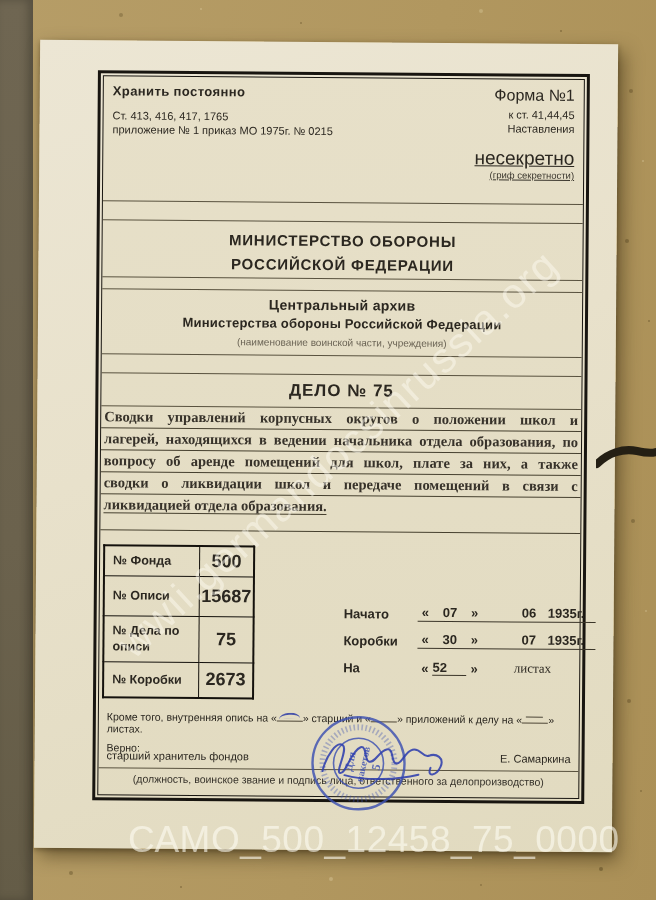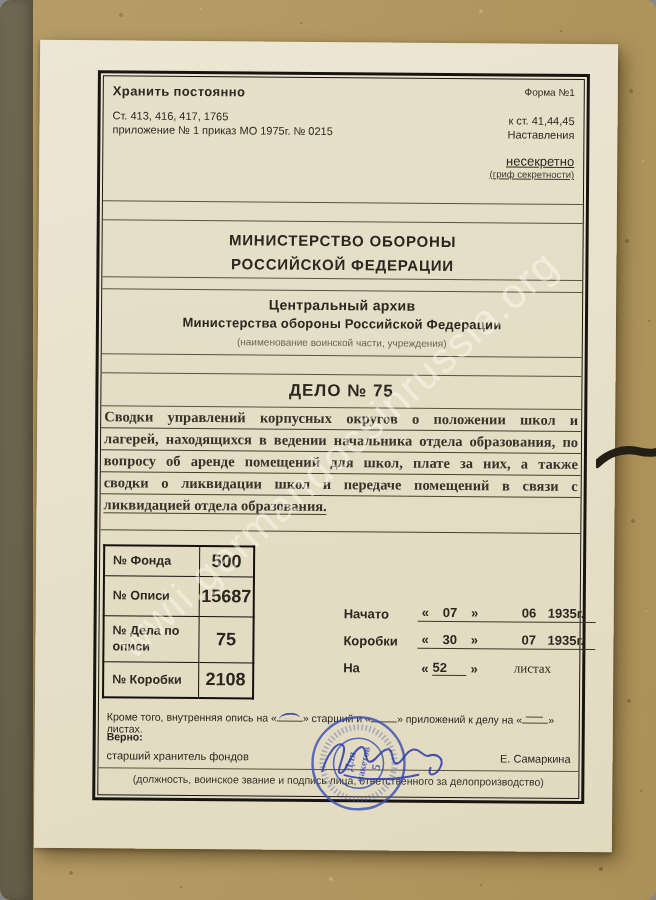--- a/index.html
+++ b/index.html
@@ -1,18 +1,18 @@
 <!DOCTYPE html>
 <html><head>
 <meta charset="utf-8">
 <style>
   html,body{margin:0;padding:0;background:#888;}
   .scene{position:relative;width:656px;height:900px;overflow:hidden;
     background:linear-gradient(100deg,#b69d67 0%,#b1975f 55%,#ab9057 100%);
-    font-family:"Liberation Sans",sans-serif;color:#2b2720;border-radius:11px;}
+    font-family:"Liberation Sans",sans-serif;color:#2b2720;}
   .left-strip{position:absolute;left:0;top:0;width:33px;height:900px;
     background:linear-gradient(180deg,#6f6652 0%,#6b624d 60%,#645c47 100%);
     box-shadow:inset -5px 0 8px rgba(0,0,0,.22);}
   .speck{position:absolute;left:0;top:0;width:2px;height:2px;border-radius:50%;
     box-shadow:
       120px 14px 0 1px rgba(94,76,38,.35), 300px 22px 0 0 rgba(90,72,36,.4),
       480px 10px 0 1px rgba(218,202,156,.4), 560px 30px 0 0 rgba(88,70,34,.45),
       630px 90px 0 1px rgba(94,76,38,.4), 642px 160px 0 0 rgba(220,205,160,.45),
       626px 240px 0 1px rgba(88,70,34,.4), 648px 320px 0 0 rgba(94,76,38,.45),
       632px 520px 0 1px rgba(88,70,34,.38), 645px 610px 0 0 rgba(222,206,162,.4),
@@ -28,22 +28,22 @@
   .box{position:absolute;left:58px;top:30px;width:486px;height:724px;border:3px solid #181510;}
   .box-inner{position:absolute;inset:2px;border:1px solid #181510;display:flex;flex-direction:column;
     background:linear-gradient(175deg,#e7e0c9 0%,#e2dbc1 100%);}
   .rule{flex:none;height:1px;background:#59523f;}
   .sp18{flex:none;height:18px;} .sp11{flex:none;height:11px;}
   
   .sec-header{flex:none;height:124px;padding:7px 9px 0;display:flex;justify-content:space-between;box-sizing:border-box;}
   .t-keep{font-weight:bold;font-size:13px;letter-spacing:.4px;margin-bottom:10px;}
   .t-small{font-size:11px;line-height:14px;}
   .hdr-right{text-align:right;}
-  .t-form{font-size:10px;margin-bottom:16px;}
-  .t-secrecy{font-size:13px;text-decoration:underline;margin-top:12px;}
+  .t-form{font-size:16px;margin-bottom:3px;}
+  .t-secrecy{font-size:19px;text-decoration:underline;margin-top:12px;}
   .t-secrecy-cap{font-size:9.5px;text-decoration:underline;color:#3a362d;}
   
   .sec-ministry{flex:none;height:56px;text-align:center;font-weight:bold;font-size:15px;
     letter-spacing:.8px;padding-top:7px;line-height:24px;box-sizing:border-box;}
   
   .sec-archive{flex:none;height:64px;text-align:center;box-sizing:border-box;}
   .arch1{font-weight:bold;font-size:14px;padding-top:6px;letter-spacing:.3px;}
   .arch2{font-weight:bold;font-size:13px;padding-top:3px;letter-spacing:.2px;}
   .arch-cap{font-size:10px;color:#6a6354;padding-top:6px;}
   
@@ -71,21 +71,21 @@
   .dday{width:34px;text-align:center;} .dmon{width:54px;text-align:right;} .dyear{width:60px;text-align:center;}
   .u52{width:34px;text-align:left;border-bottom:1px solid #3c362a;font-weight:bold;}
   .serifb{font-family:"Liberation Serif",serif;font-weight:normal;padding-left:4px;margin-left:28px;}
   
   .sec-footer{flex:none;height:93px;position:relative;font-size:10.5px;box-sizing:border-box;}
   .f1{position:absolute;top:7px;left:8px;right:6px;}
   .blank{display:inline-block;width:26px;height:11px;border-bottom:1px solid #4e4636;position:relative;vertical-align:baseline;}
   .dash-blue{position:absolute;left:2px;top:3px;width:21px;height:4px;
     border-top:2.4px solid #3946a8;border-radius:50% 50% 0 0/100% 100% 0 0;transform:rotate(-4deg);opacity:.9;}
   .dash-gray{position:absolute;left:4px;top:5px;width:17px;border-top:1.6px solid #4d4739;}
-  .fverno{position:absolute;top:29px;left:8px;font-weight:bold;}
+  .fverno{position:absolute;top:40px;left:8px;}
   .fsig{position:absolute;top:48px;left:8px;right:8px;display:flex;justify-content:space-between;font-size:11px;}
   .fline{position:absolute;top:66px;left:0;right:0;height:1px;background:#59523f;}
   .fcap{position:absolute;top:71px;left:0;right:0;text-align:center;font-size:10.5px;color:#36322a;}
   
   .stamp{position:absolute;left:203px;top:628px;width:114px;height:114px;opacity:.82;z-index:4;}
   .signature{position:absolute;left:216px;top:655px;width:146px;height:52px;z-index:5;}
   
   .wm-diag{position:absolute;left:18px;top:432px;width:640px;text-align:center;
     transform:rotate(-42.5deg);font-size:42px;line-height:44px;color:rgba(255,253,245,.45);
     letter-spacing:1.5px;z-index:9;pointer-events:none;white-space:nowrap;}
@@ -168,21 +168,21 @@
               <tr class="rh2">
                 <td class="rt-label">№ Описи</td>
                 <td class="rt-value">15687</td>
               </tr>
               <tr class="rh3">
                 <td class="rt-label">№ Дела по описи</td>
                 <td class="rt-value">75</td>
               </tr>
               <tr class="rh4">
                 <td class="rt-label">№ Коробки</td>
-                <td class="rt-value">2108</td>
+                <td class="rt-value">2673</td>
               </tr>
             </tbody>
           </table>
 
           <div class="dates">
             <div class="date-row">
               <span class="dlabel">Начато</span>
               <span class="dline">
                 <span class="q">«</span>
                 <span class="dday">07</span>
@@ -243,13 +243,14 @@
             <path d="M114 22 C 122 19, 130 24, 126 33 C 122 42, 112 44, 116 34"></path>
             <path d="M30 42 C 52 48, 84 46, 104 41"></path>
           </g>
         </svg>
 
       </div>
     </div>
   </div>
 
   <div class="wm-diag">wwii.germandocsinrussia.org</div>
+  <div class="wm-bottom">САМО_500_12458_75_0000</div>
 </div>
 
 </body></html>

